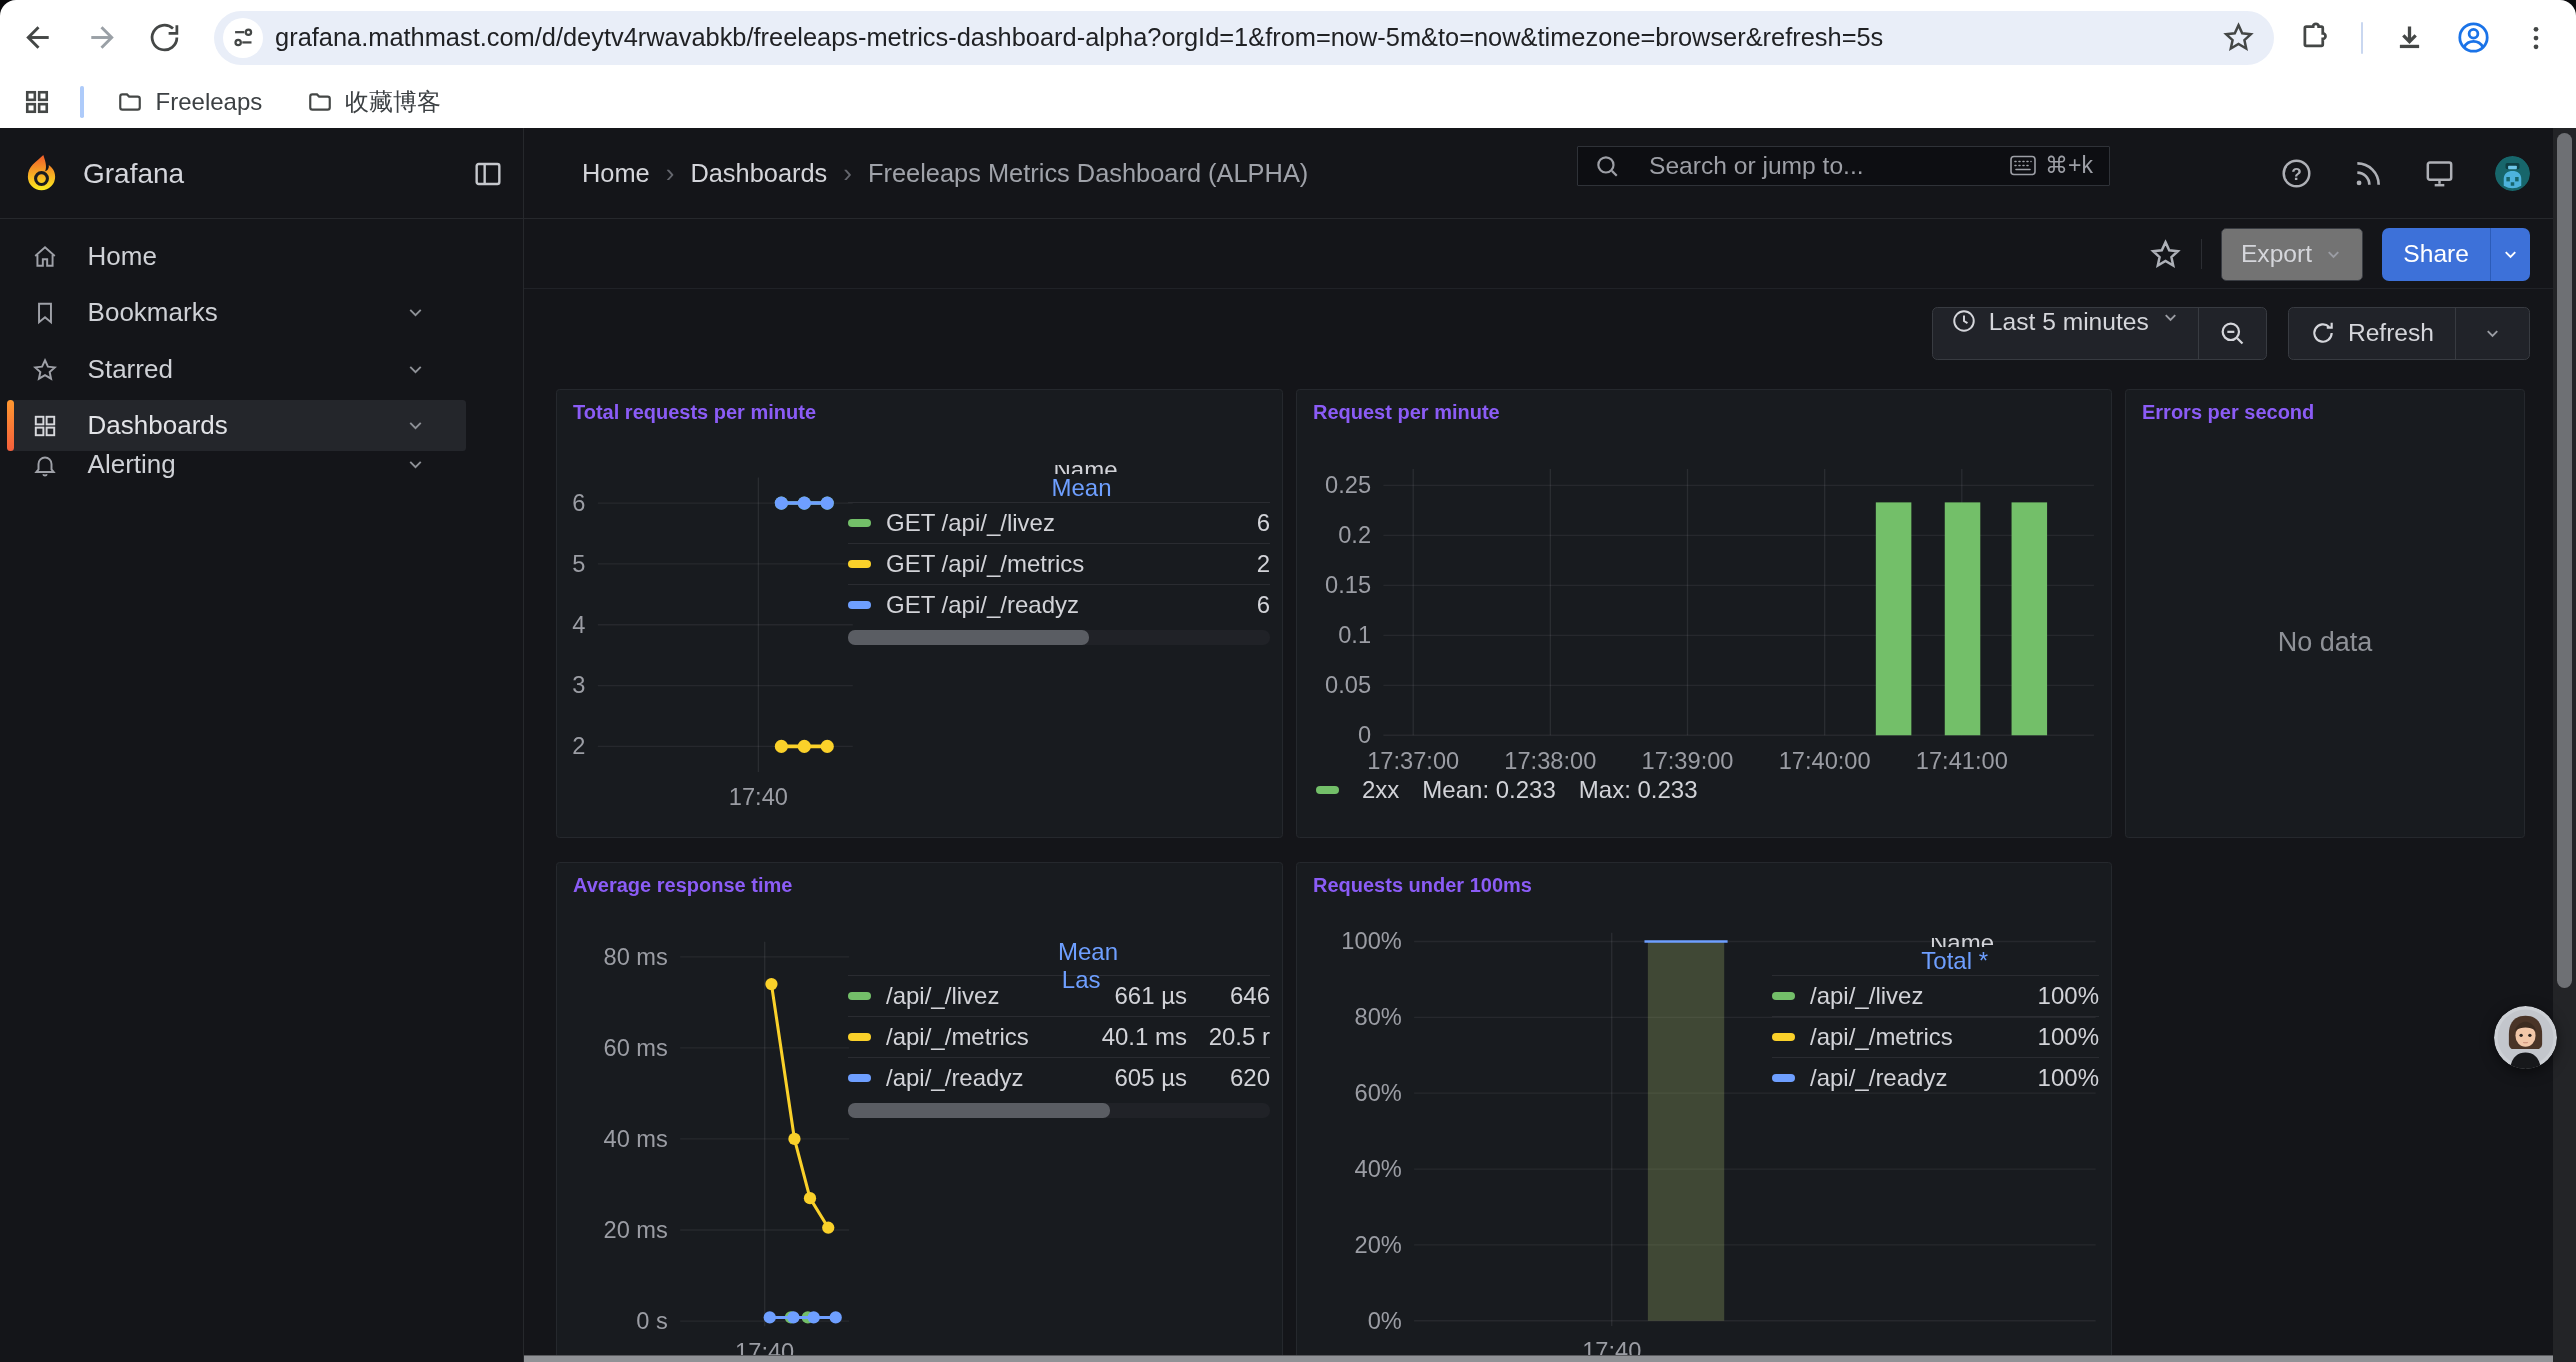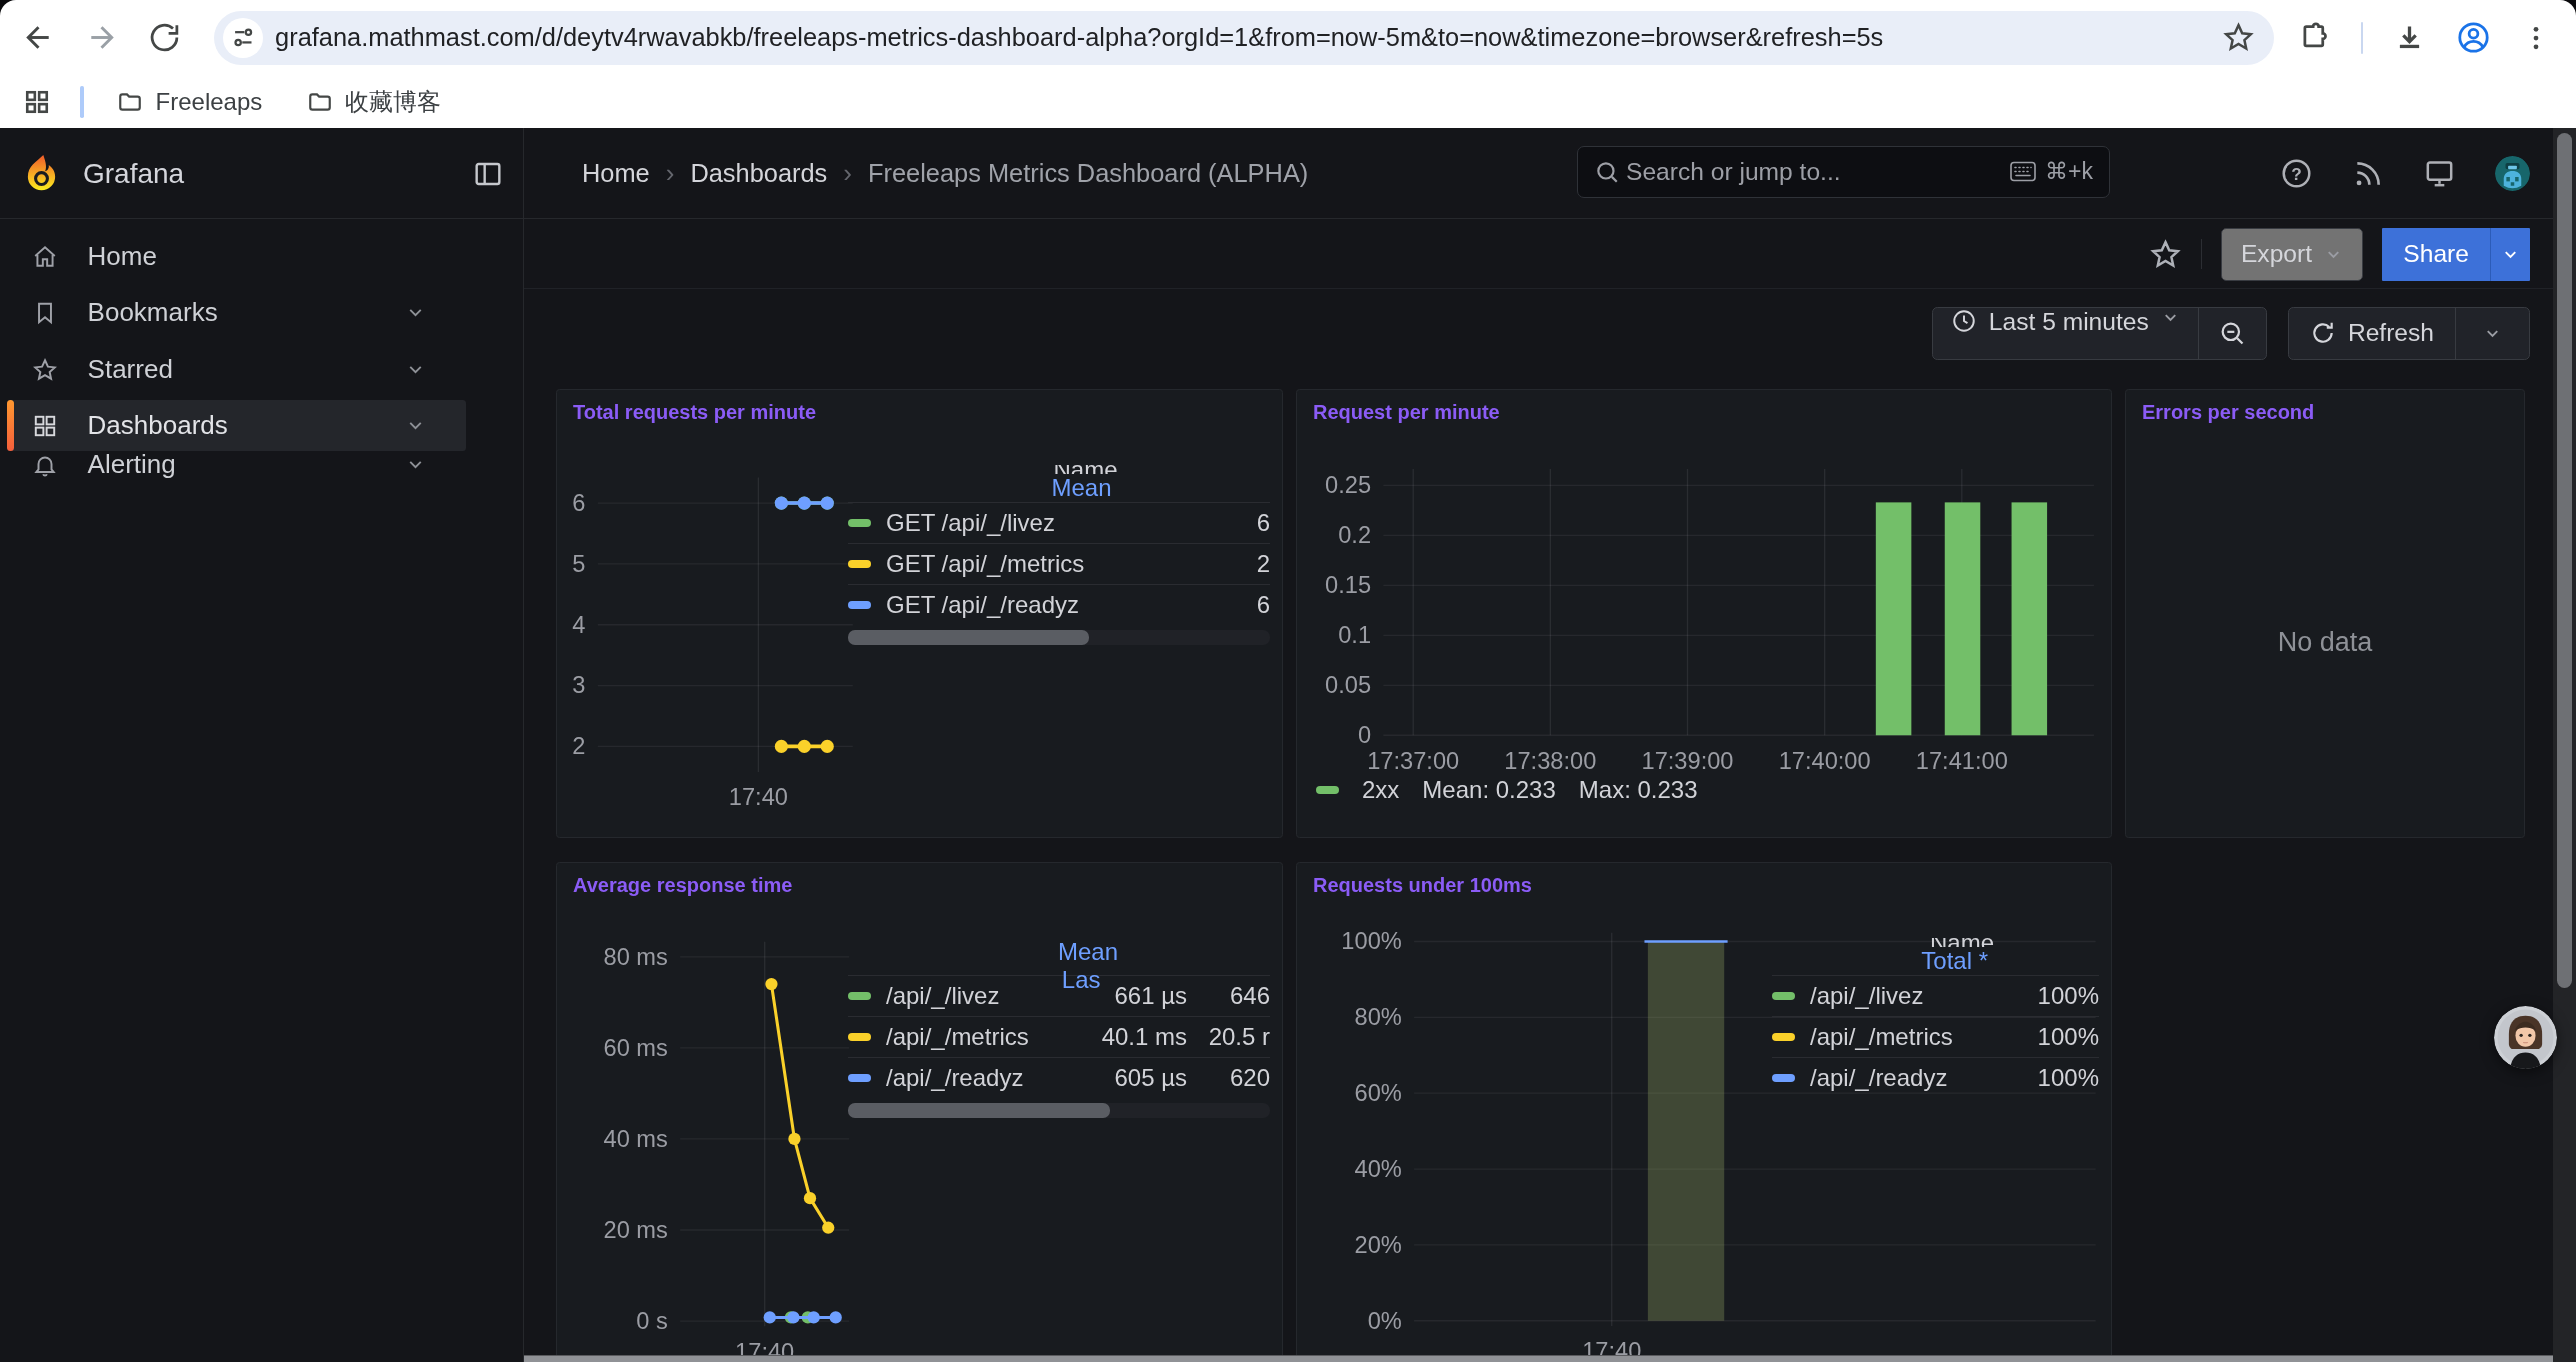--- a/index.html
+++ b/index.html
@@ -25,32 +25,32 @@
   #grafana { position:absolute; left:0; top:128px; width:2576px; height:1235px; background:#141519; color:#ccccdc; }
   .gf-vline { position:absolute; left:523px; top:0; width:0.9px; height:1235px; background:#26282c; }
   .gf-header { position:absolute; left:0; top:0; width:2576px; height:91px; border-bottom:0.9px solid #26282c; }
   .brand { position:absolute; left:23px; top:0; height:91px; display:flex; align-items:center; gap:23px;justify-content:center; }
   .brand-label { font-size:28px; font-weight:500; color:#d5d6dc; }
   .panel-toggle { position:absolute; left:472px; top:30px; }
   .breadcrumb { position:absolute; left:582px; top:0; height:91px; display:flex; align-items:center; gap:16px; font-size:25.4px; }
   .bc-link { color:#d4d5da; }
   .bc-sep { color:#64666d; font-size:26px; }
   .bc-current { color:#9fa2a9; }
-  .search-box { position:absolute; left:1577px; top:17.5px; width:533px; height:52px; background:#0d0e12; border:0.9px solid #2f3238; border-radius:7px; display:flex; align-items:center; padding:0 16px; gap:6px; }
+  .search-box { position:absolute; left:1577px; top:17.5px; width:533px; height:40px; background:#0d0e12; border:0.9px solid #2f3238; border-radius:1px; display:flex; align-items:center; padding:0 16px; gap:29px; }
   .search-ph { color:#9d9fa6; font-size:24.6px; flex:1; }
   .search-kbd { display:flex; align-items:center; gap:8.8px; color:#9d9fa6; font-size:23px; }
   .hdr-icons { position:absolute; right:46px; top:0; height:91px; display:flex; align-items:center; gap:39px; }
   .gf-avatar { width:35px; height:35px; border-radius:50%; overflow:hidden; }
 
   .gf-sub { position:absolute; left:524px; top:91px; right:0; height:70px; border-bottom:0.9px solid #202227; }
   .sub-right { position:absolute; right:46px; top:0; height:70px; display:flex; align-items:center; gap:19px; }
   .sub-divider { width:0.9px; height:30px; background:#2c2e33; }
   .btn { height:53px; display:flex; align-items:center; justify-content:center; gap:12.3px; border-radius:5.3px; font-size:24.6px; color:#d5d6db; }
   .btn-secondary { background:#737373; border:0.9px solid #383b41; padding:0 19px; }
-  .btn-split { display:flex; height:53px; border-radius:1px; overflow:hidden; }
+  .btn-split { display:flex; height:53px; border-radius:7px; overflow:hidden; }
   .btn-primary-main { background:#3d71d9; color:#ffffff; font-weight:500; font-size:24.6px; display:flex; align-items:center; padding:0 21px; }
   .btn-primary-chev { background:#3d71d9; border-left:0.9px solid #2c5cb8; width:40px; display:flex; align-items:center; justify-content:center; }
 
   
   .sidebar { position:absolute; left:0; top:91px; width:523px; height:1143px; }
   .side-item { position:absolute; left:7px; width:459px; height:51px; display:flex; align-items:center; border-radius:3.5px; color:#cfd1d6; }
   .side-item .s-icon { margin-left:24.6px; width:26px; height:26px; color:#9fa1a8; }
   .side-item .s-label { margin-left:30px; font-size:26px; }
   .side-item .s-chev { position:absolute; right:40px; }
   .side-item.active { background:#24262b; }

